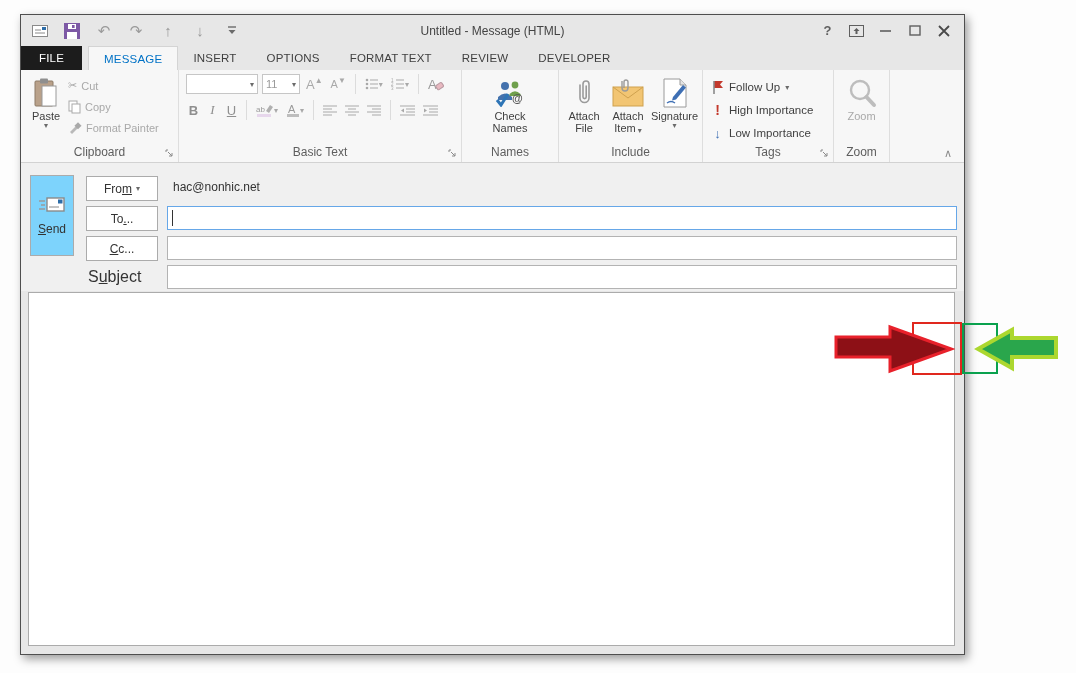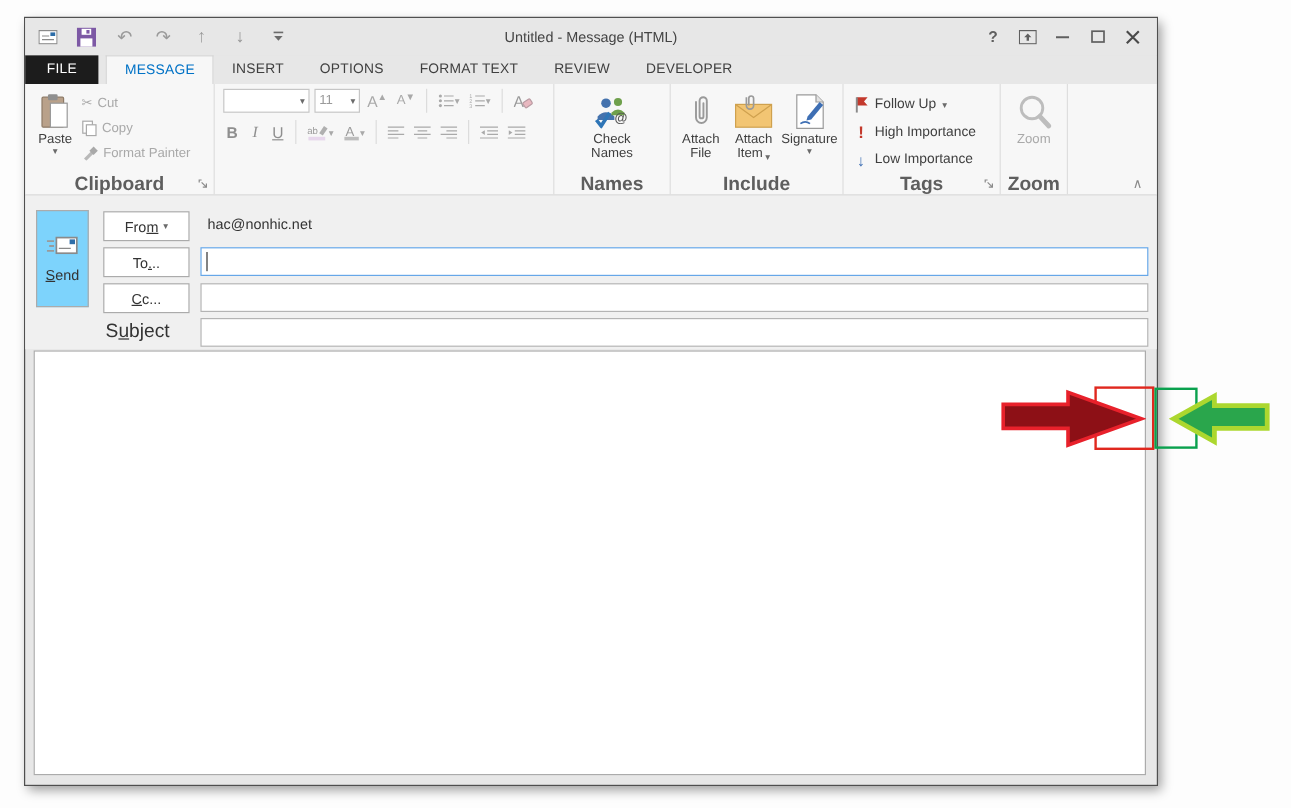--- a/index.html
+++ b/index.html
@@ -29,21 +29,21 @@
   .tab { height:24px; padding:0 15px; display:flex; align-items:center; font-size:11.5px;
     color:#3f3f3f; letter-spacing:.2px; }
   .tab.file { background:#1c1c1c; color:#fff; padding:0 18px; margin-right:6px; }
   .tab.active { background:#f7f7f7; color:#0072c6; border:1px solid #d4d4d4; border-bottom:none; }
 
   
   .ribbon { height:93px; background:#f7f7f7; border-bottom:1px solid #d2d2d2;
     display:flex; flex:0 0 auto; }
   .rgroup { display:flex; flex-direction:column; border-right:1px solid #dedede; position:relative; }
   .rgroup-content { flex:1; display:flex; padding:3px 3px 0 3px; }
-  .rgroup-label { height:17px; text-align:center; font-size:16px; color:#5e5e5e; position:relative;font-weight:bold; }
+  .rgroup-label { height:17px; text-align:center; font-size:12px; color:#5e5e5e; position:relative; }
   .launcher { position:absolute; right:3px; bottom:3px; width:10px; height:10px; color:#8a8a8a; }
   .bigbtn { display:flex; flex-direction:column; align-items:center; padding:3px 3px 0;
     min-width:44px; font-size:11px; color:#3f3f3f; line-height:12px; text-align:center; }
   .bigbtn .iconbox { height:34px; display:flex; align-items:center; justify-content:center; }
   .caret { font-size:8px; color:#6b6b6b; line-height:7px; }
   .disabled, .disabled * { color:#a9a9a9 !important; }
   .smallrow { display:flex; align-items:center; gap:4px; height:21px; font-size:11px; color:#3f3f3f; }
   .vsep { width:1px; background:#dcdcdc; height:20px; margin:0 3px; }
   .fmt-letter { font-size:13px; color:#8f8f8f; width:15px; text-align:center; }
   .combo { background:#fff; border:1px solid #c6c6c6; height:20px; display:flex;
@@ -311,20 +311,29 @@
                 <svg width="15" height="11" viewBox="0 0 15 11">
                   <line x1="0" y1="1" x2="15" y2="1" stroke="#a9a9a9"></line>
                   <line x1="6" y1="4" x2="15" y2="4" stroke="#a9a9a9"></line>
                   <line x1="6" y1="7" x2="15" y2="7" stroke="#a9a9a9"></line>
                   <line x1="0" y1="10" x2="15" y2="10" stroke="#a9a9a9"></line>
                   <path d="M1 3.5 L4 5.5 L1 7.5 Z" fill="#a9a9a9"></path>
                 </svg>
               </span>
           </div>
         </div>
+        <div class="rgroup-label">
+          <span>Basic Text</span>
+          <span class="launcher">
+              <svg width="9" height="9" viewBox="0 0 9 9">
+                <path d="M1 3 V1 H3" fill="none" stroke="#8a8a8a"></path>
+                <path d="M3 3 L7 7 M7 4 V7 H4" fill="none" stroke="#8a8a8a"></path>
+              </svg>
+            </span>
+        </div>
       </div>
 
       <div class="rgroup" style="width:97px">
         <div class="rgroup-content" style="justify-content:center">
           <div class="bigbtn">
             <span class="iconbox">
               <svg width="30" height="27" viewBox="0 0 30 27">
                   <circle cx="10" cy="6" r="4" fill="#4472ad"></circle>
                   <path d="M3 17 Q10 10 17 17 V20 H3 Z" fill="#4472ad"></path>
                   <circle cx="20" cy="5" r="3.4" fill="#6fa04c"></circle>

